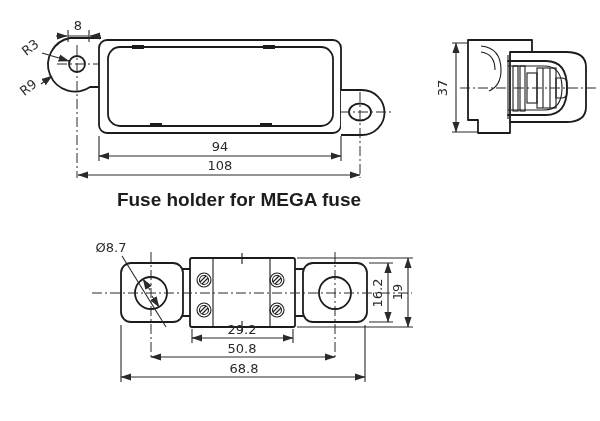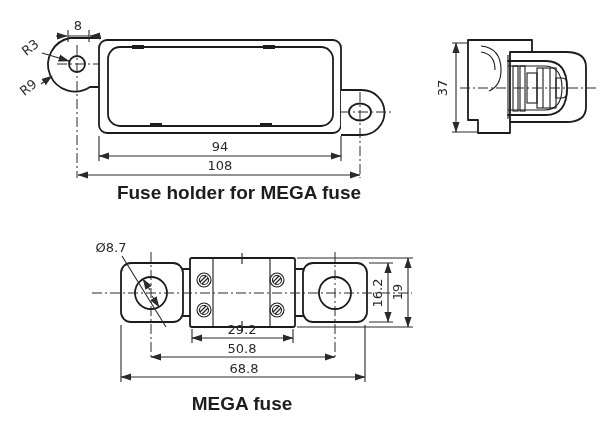--- a/index.html
+++ b/index.html
@@ -12,21 +12,21 @@
   #fuse-svg  { top:225px; }
   .outline { fill:none; stroke:#1c1c1c; stroke-width:1.8; stroke-linejoin:round; stroke-linecap:round; }
   .outline-f { fill:#ffffff; stroke:#1c1c1c; stroke-width:1.8; stroke-linejoin:round; }
   .thin    { fill:none; stroke:#1c1c1c; stroke-width:1.1; }
   .cl      { fill:none; stroke:#2a2a2a; stroke-width:1; stroke-dasharray:10 3 2 3; }
   .dim-line{ fill:none; stroke:#2a2a2a; stroke-width:1.1; }
   .tick    { fill:#1c1c1c; stroke:none; }
   .dim     { font-family:"DejaVu Sans", sans-serif; font-size:13px; fill:#2a2a2a; }
   .title   { position:absolute; width:300px; text-align:center;
              font-weight:bold; font-size:19px; color:#1d1d1d; }
-  #holder-title { left:89px; top:182px; }
+  #holder-title { left:89px; top:189px; }
   #fuse-title   { left:92px; top:393px; }
 </style>
 </head>
 <body>
 
 <div class="stage">
 
   <svg id="holder-svg" width="600" height="225" viewBox="0 0 600 225">
     <defs>
       <marker id="arrA" viewBox="0 0 10 10" refX="9.5" refY="5" markerWidth="10" markerHeight="10" orient="auto-start-reverse">
@@ -170,15 +170,14 @@
       </g>
 
       <g>
         <path class="dim-line" d="M 297 33 H 413 M 297 102 H 413"></path>
         <path class="dim-line" d="M 408 33 V 102" marker-start="url(#arrB)" marker-end="url(#arrB)"></path>
         <text class="dim" text-anchor="middle" transform="translate(402,67) rotate(-90)">19</text>
       </g>
     </g>
   </svg>
 
-  <div class="title" id="fuse-title">MEGA fuse</div>
 
 </div>
 
 </body></html>

